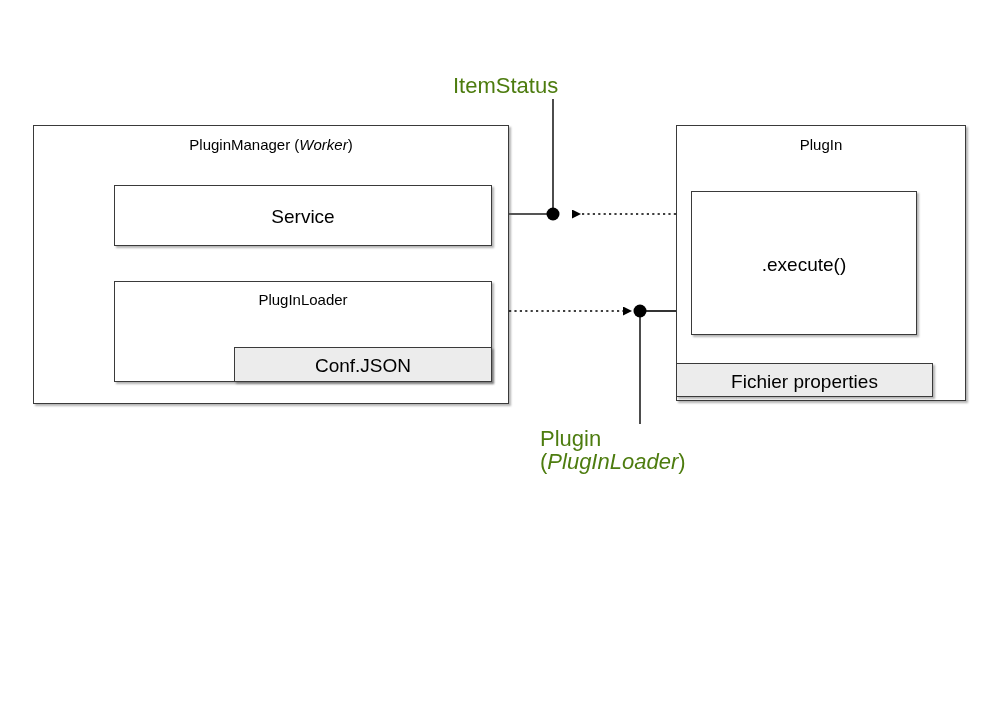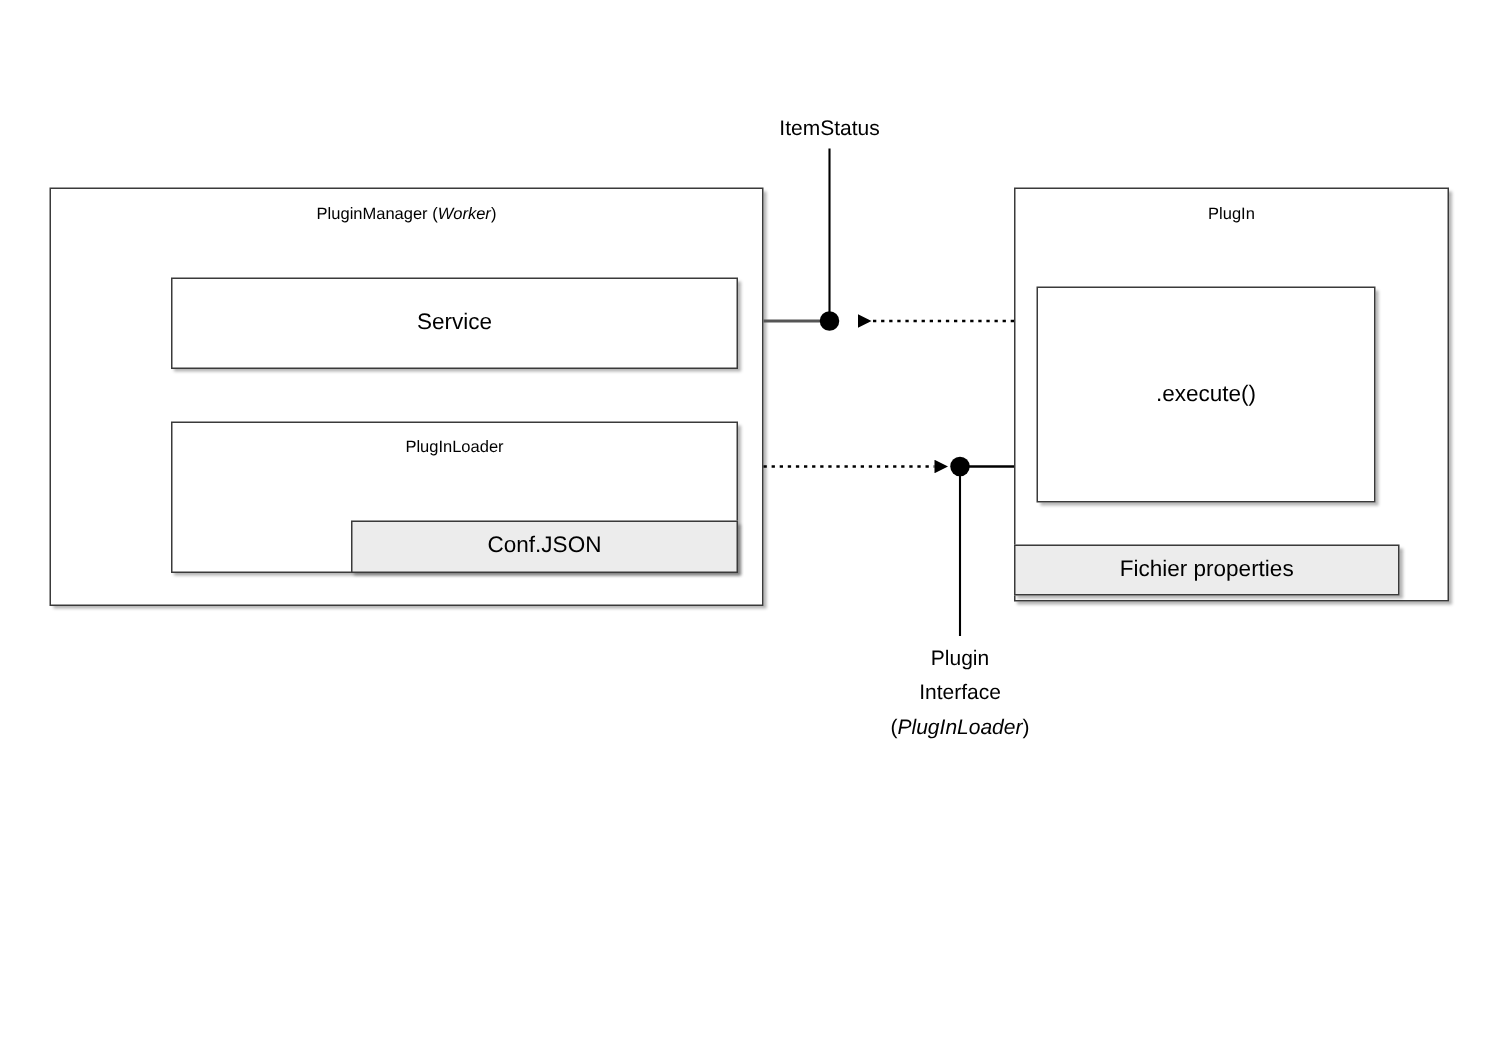--- a/index.html
+++ b/index.html
@@ -25,39 +25,38 @@
     box-shadow: 2px 2px 2px rgba(0,0,0,0.30);
   }
   .box-shaded {
     background: #ececec;
   }
   .box-title {
     position: absolute;
     left: 0;
     right: 0;
     text-align: center;
-    font-size: 11px;
+    font-size: 15px;
     color: #000000;
     line-height: 1.1;
     white-space: nowrap;
   }
   .centered-label {
     position: absolute;
     left: 0;
     right: 0;
     text-align: center;
-    font-size: 15px;
+    font-size: 19px;
     color: #000000;
     white-space: nowrap;
   }
   .free-label {
     position: absolute;
-    text-align: center;
-    font-size: 14px;
-    color: #000000;
+    font-size: 22px;
+    color: #4d7c0f;
     line-height: 23px;
     white-space: nowrap;
   }
   .ital {
     font-style: italic;
   }
   #wires {
     position: absolute;
     left: 0;
     top: 0;
@@ -125,17 +124,16 @@
 
     <line x1="645" y1="311" x2="676" y2="311" stroke="#000000" stroke-width="1.6"></line>
 
     <line x1="640" y1="317" x2="640" y2="424" stroke="#000000" stroke-width="1.4"></line>
   </svg>
 
   <div class="free-label" style="left:453px; top:74px; width:200px;">ItemStatus</div>
 
   <div class="free-label" style="left:540px; top:427px; width:200px;">
     <div>Plugin</div>
-    <div>Interface</div>
     <div><span>(</span><span class="ital">PlugInLoader</span><span>)</span></div>
   </div>
 
 </div>
 
 </body></html>

